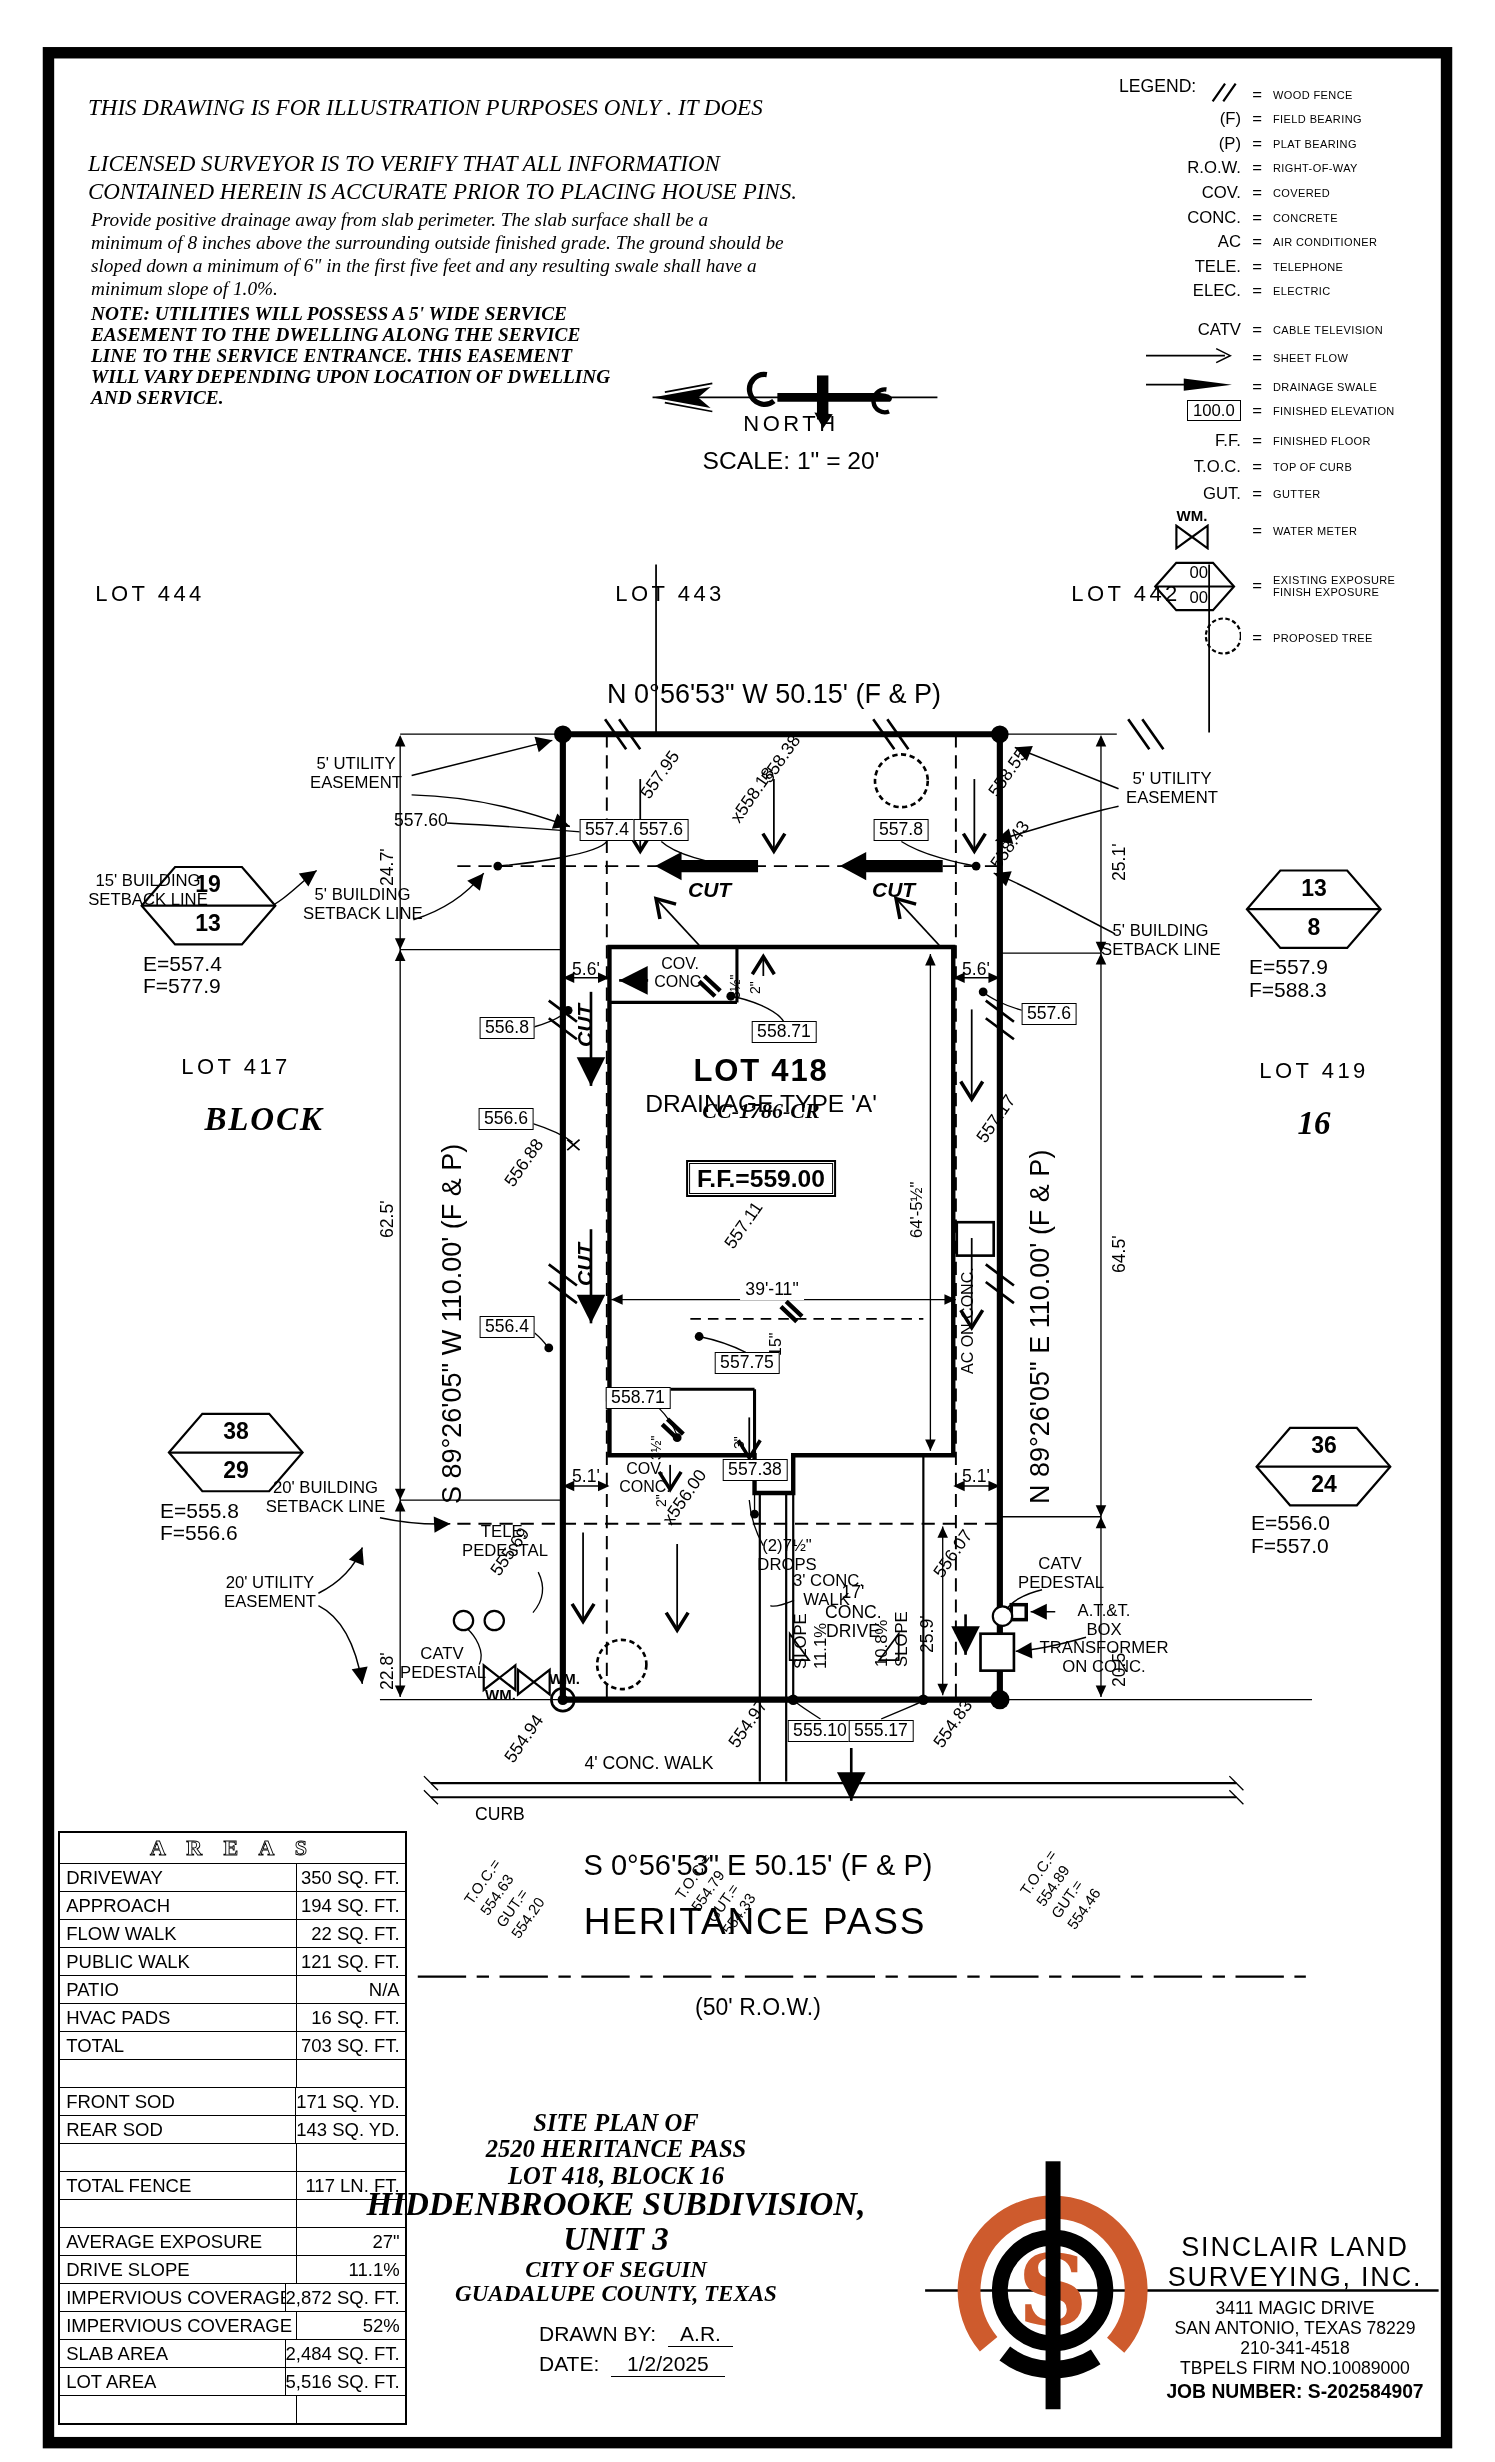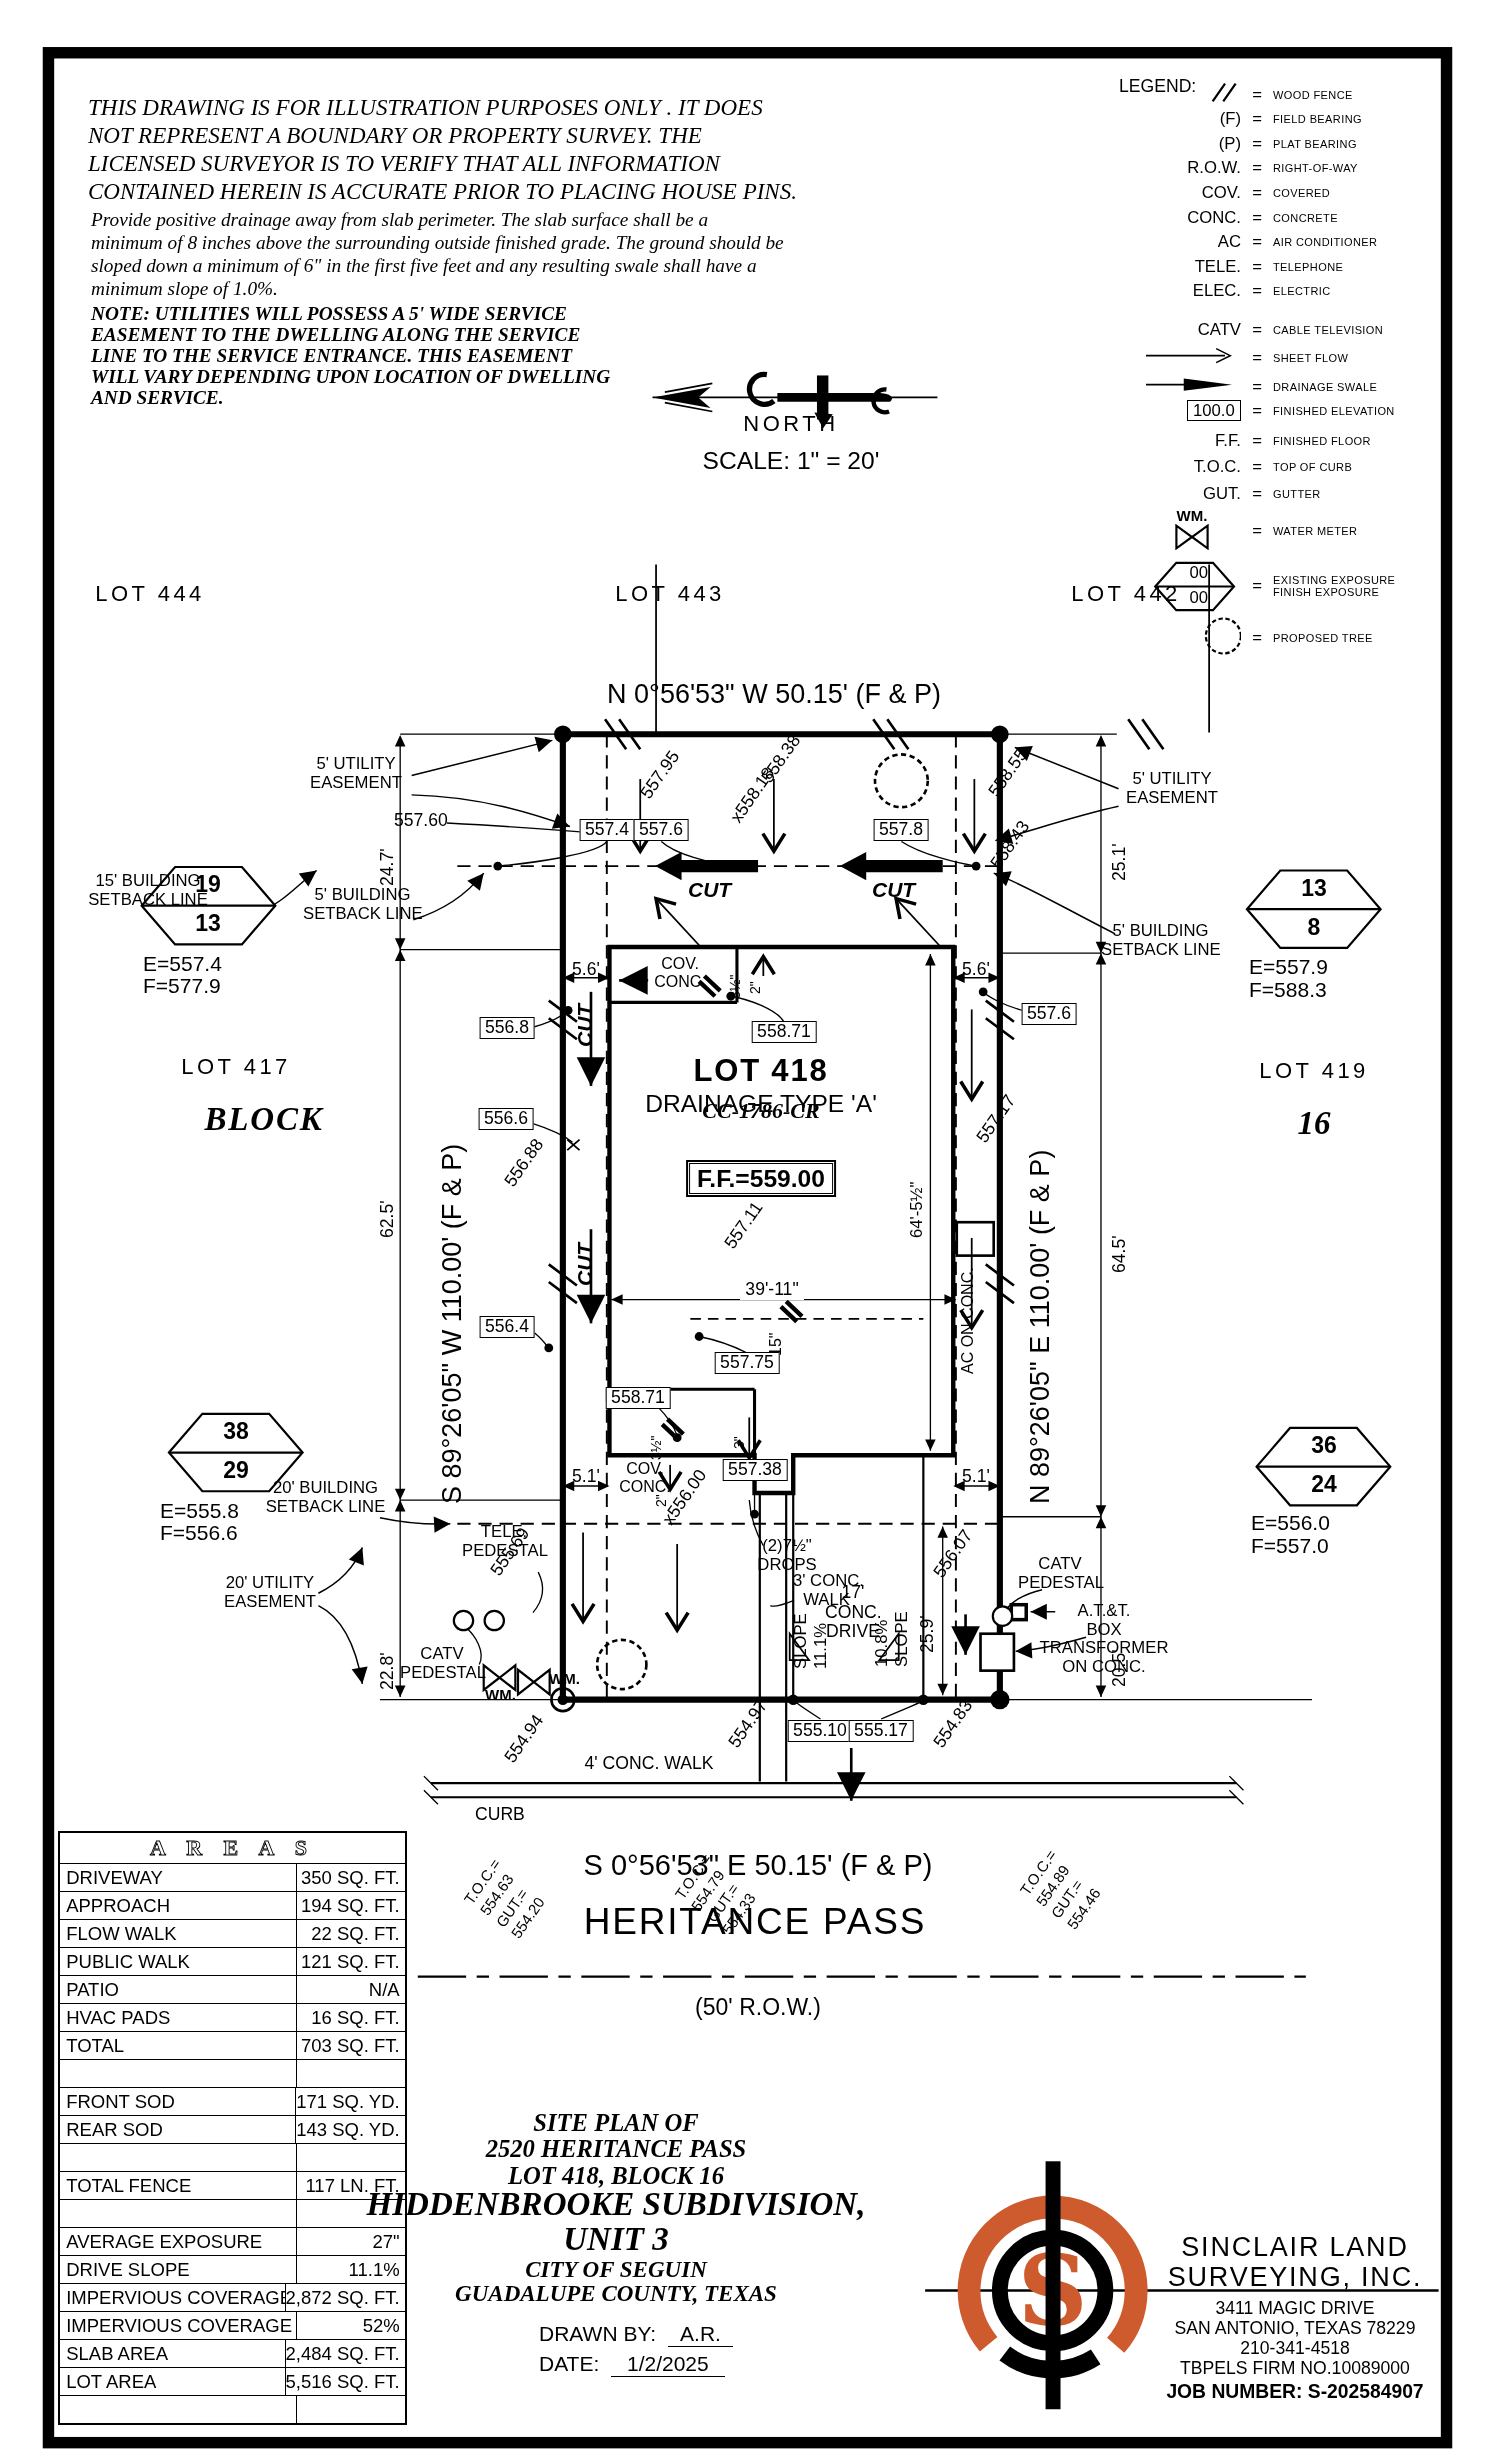--- a/index.html
+++ b/index.html
@@ -210,21 +210,20 @@
 <circle cx="1197" cy="2605" r="95" stroke="#CE5B2D" stroke-width="26" stroke-dasharray="432 600" transform="rotate(140 1197 2605)"></circle>
 <circle cx="1197" cy="2605" r="60" stroke-width="18"></circle>
 <circle cx="1197" cy="2605" r="90" stroke-width="20" stroke-dasharray="110 566" transform="rotate(57 1197 2605)"></circle>
 <text x="1197" y="2644" text-anchor="middle" font-family="DejaVu Serif, serif" font-weight="bold" font-size="110" fill="#CE5B2D" stroke="none">S</text>
 <rect x="1189" y="2458" width="17" height="282" fill="#000" stroke="none"></rect>
 </g>
 </g>
 </svg>
 
 <div class="t ser i f26" style="left:88px;top:95px">THIS DRAWING IS FOR ILLUSTRATION PURPOSES ONLY . IT DOES</div>
-<div class="t ser i f26" style="left:88px;top:123px">NOT REPRESENT A BOUNDARY OR PROPERTY SURVEY. THE</div>
 <div class="t ser i f26" style="left:88px;top:179px">CONTAINED HEREIN IS ACCURATE PRIOR TO PLACING HOUSE PINS.</div>
 <div class="t ser i f26" style="left:88px;top:151px">LICENSED SURVEYOR IS TO VERIFY THAT ALL INFORMATION</div>
 <div class="t ser i f22" style="left:91px;top:209px">Provide positive drainage away from slab perimeter. The slab surface shall be a</div>
 <div class="t ser i f22" style="left:91px;top:232px">minimum of 8 inches above the surrounding outside finished grade. The ground should be</div>
 <div class="t ser i f22" style="left:91px;top:255px">sloped down a minimum of 6" in the first five feet and any resulting swale shall have a</div>
 <div class="t ser i f22" style="left:91px;top:278px">minimum slope of 1.0%.</div>
 <div class="t ser b i f22" style="left:91px;top:303px">NOTE: UTILITIES WILL POSSESS A 5' WIDE SERVICE</div>
 <div class="t ser b i f22" style="left:91px;top:324px">EASEMENT TO THE DWELLING ALONG THE SERVICE</div>
 <div class="t ser b i f22" style="left:91px;top:345px">LINE TO THE SERVICE ENTRANCE. THIS EASEMENT</div>
 <div class="t ser b i f22" style="left:91px;top:366px">WILL VARY DEPENDING UPON LOCATION OF DWELLING</div>

